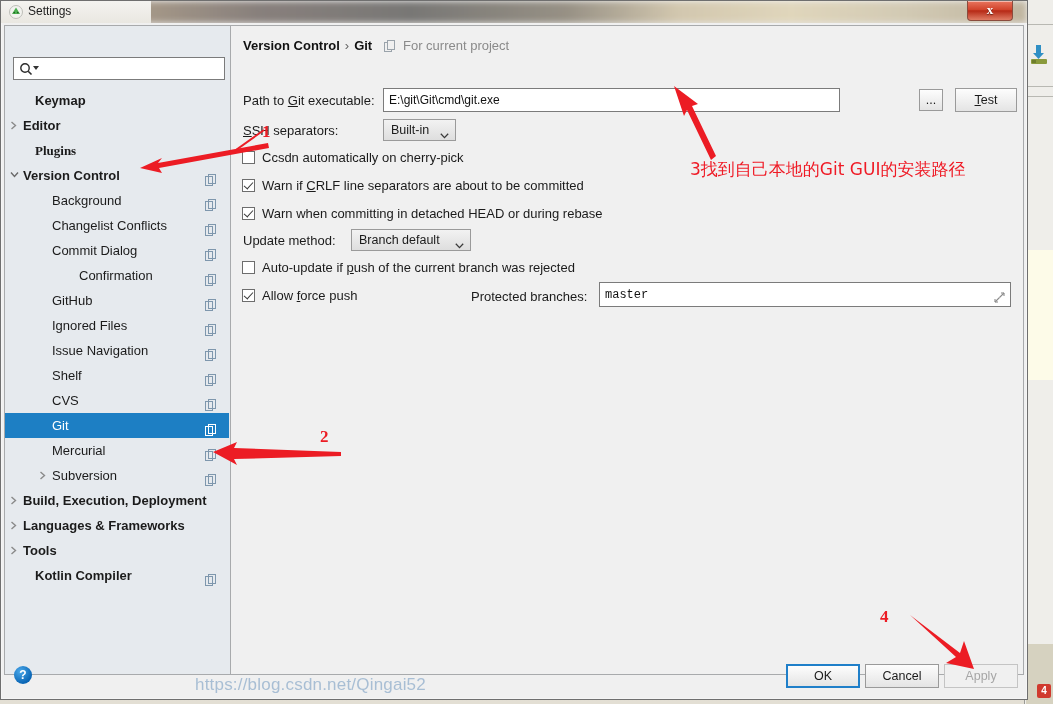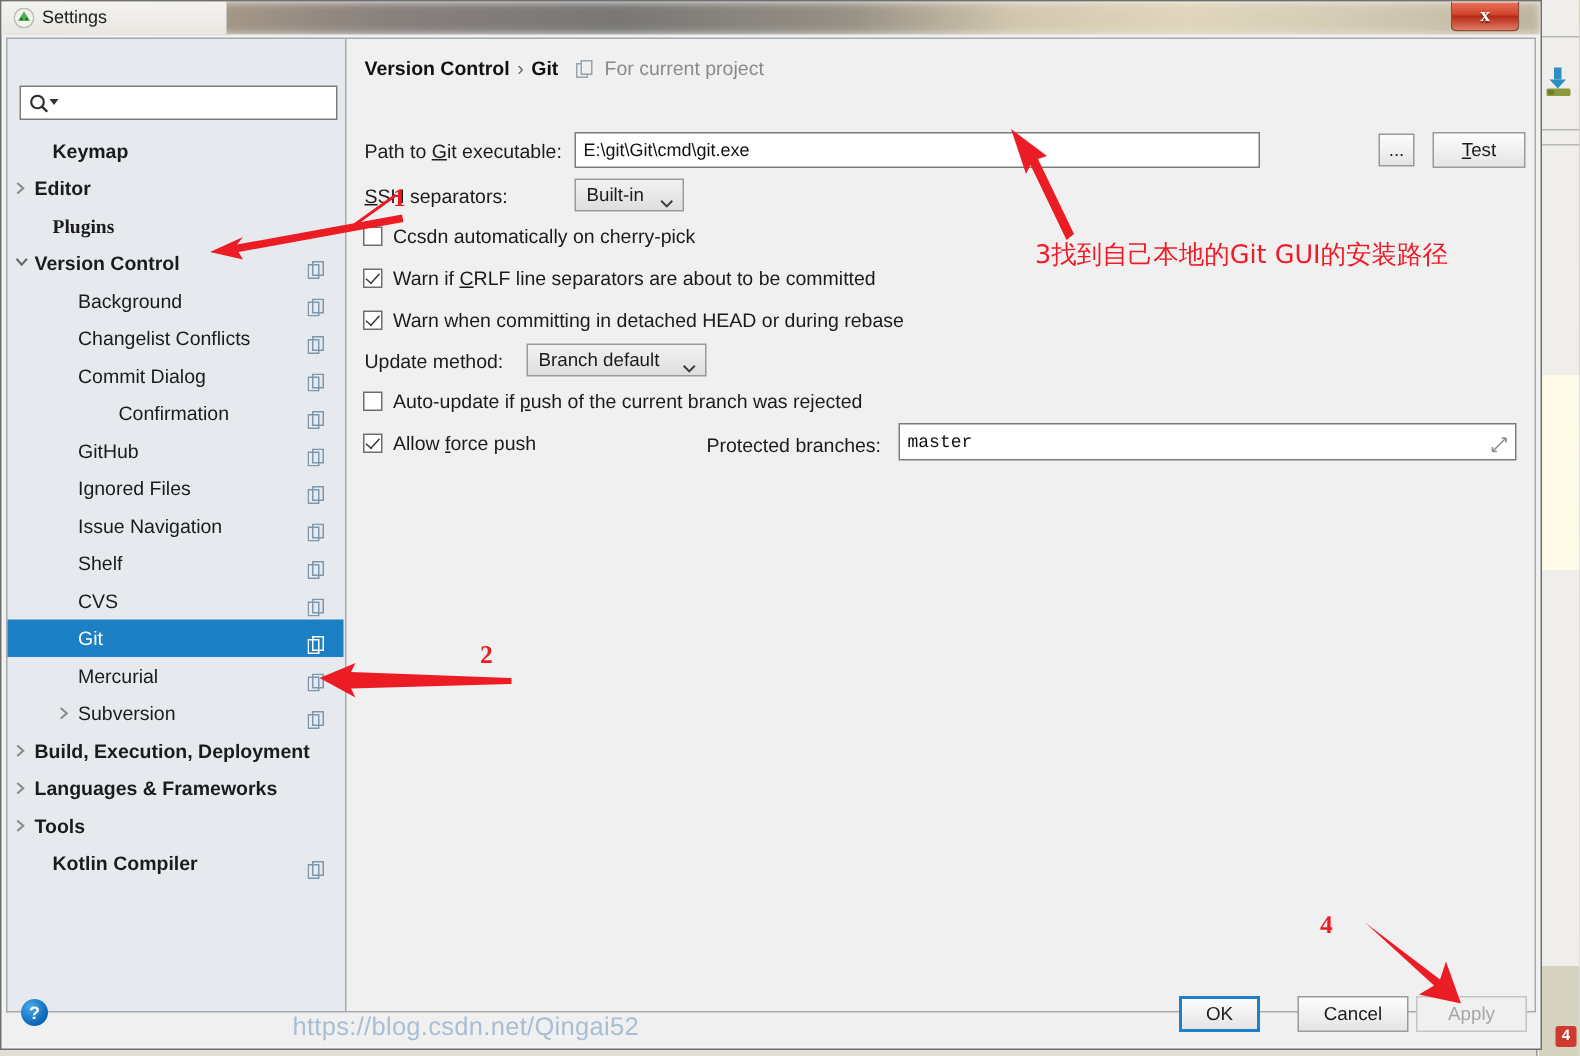--- a/index.html
+++ b/index.html
@@ -511,21 +511,21 @@
               <polyline points="1,10 4,10" stroke="#8c8c8c" stroke-width="1.1" fill="none"></polyline>
               <line x1="1" y1="10" x2="5.5" y2="5.5" stroke="#8c8c8c" stroke-width="1.1"></line>
             </svg>
           </span>
         </div>
       </div>
 
       <div class="btnbar">
         <div class="help-ico">?</div>
 
-        <div class="btn default" style="left:785px; top:11px; width:54px; height:24px;">
+        <div class="btn default" style="left:785px; top:11px; width:74px; height:24px;">
           <span>OK</span>
         </div>
         <div class="btn" style="left:864px; top:11px; width:74px; height:24px;">
           <span>Cancel</span>
         </div>
         <div class="btn disabled" style="left:943px; top:11px; width:74px; height:24px;">
           <span>Apply</span>
         </div>
       </div>
     </div>

